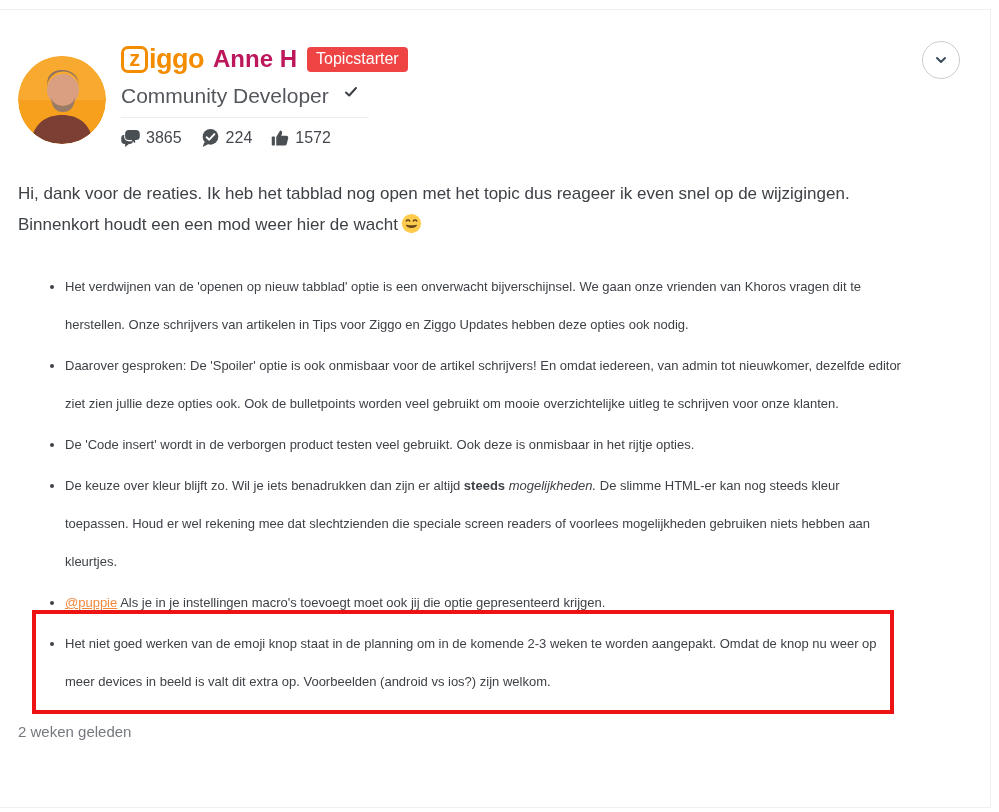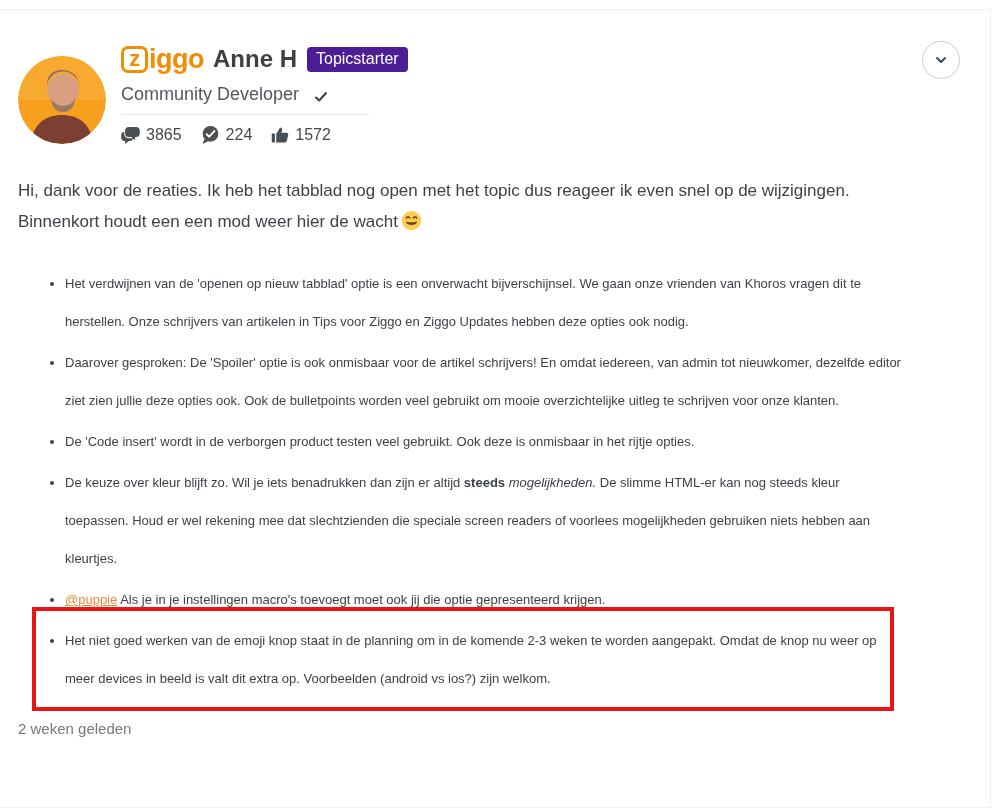--- a/index.html
+++ b/index.html
@@ -30,26 +30,26 @@
   .author-line { display:flex; align-items:center; height:32px; margin-bottom:9px; white-space:nowrap; }
   .ziggo-logo {
     color:#f48c00; font-weight:bold; font-size:27px; letter-spacing:-0.5px;
     display:inline-flex; align-items:center;
   }
   .z-box {
     display:inline-flex; align-items:center; justify-content:center;
     width:27px; height:27px; border:3px solid #f48c00; border-radius:7px;
     font-size:22px; line-height:1; margin-right:1px;
   }
-  .author-name { font-size:24px; font-weight:bold; color:#404040; margin-left:9px; cursor:pointer; }
+  .author-name { font-size:24px; font-weight:bold; color:#be185d; margin-left:9px; cursor:pointer; }
   .badge {
-    background:#4c1d95; color:#fff; font-size:16px;
+    background:#ef4444; color:#fff; font-size:16px;
     border-radius:4px; padding:3px 9px 4px; margin-left:10px;
   }
-  .role-line { display:flex; align-items:flex-end; font-size:18px; color:#53575c; margin-bottom:9px; }
+  .role-line { display:flex; align-items:flex-start; font-size:21px; color:#53575c; margin-bottom:9px; }
   .role-check { margin-left:14px; display:inline-flex; }
   .role-divider { width:248px; height:1px; background:#ededee; margin-bottom:11px; }
   .stats-line { display:flex; align-items:center; font-size:16px; color:#45494e; }
   .stat { display:flex; align-items:center; margin-right:19px;justify-content:space-between; }
   .stat svg { margin-right:6px; }
   .collapse-btn {
     position:absolute; top:-2px; right:30px;
     width:38px; height:38px; border-radius:50%;
     border:1px solid #c9ccd0; background:#fff;
     display:flex; align-items:center; justify-content:center;

